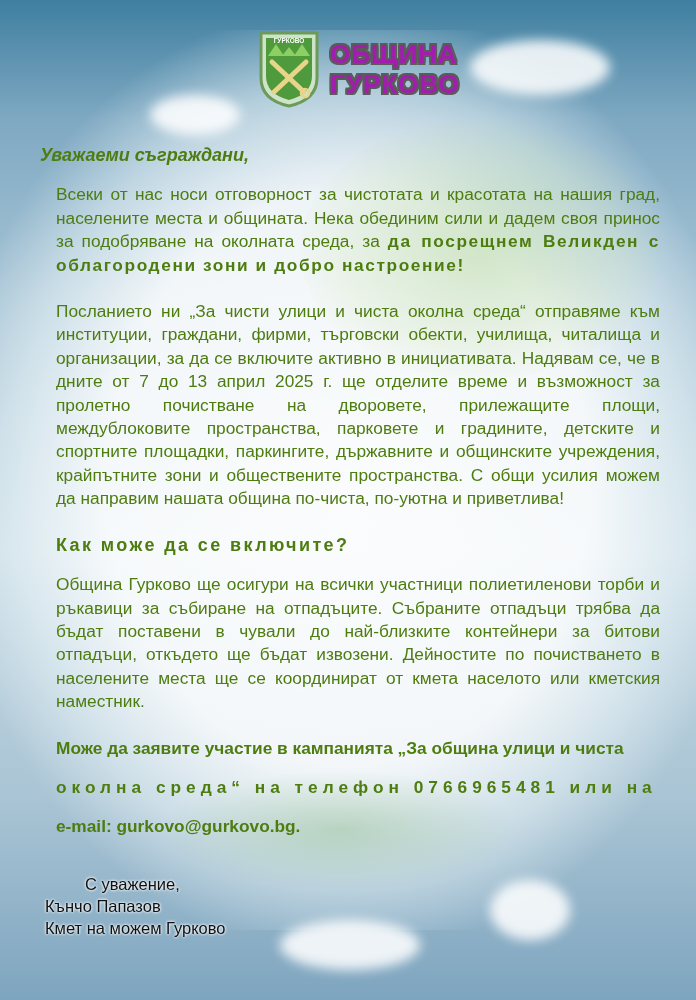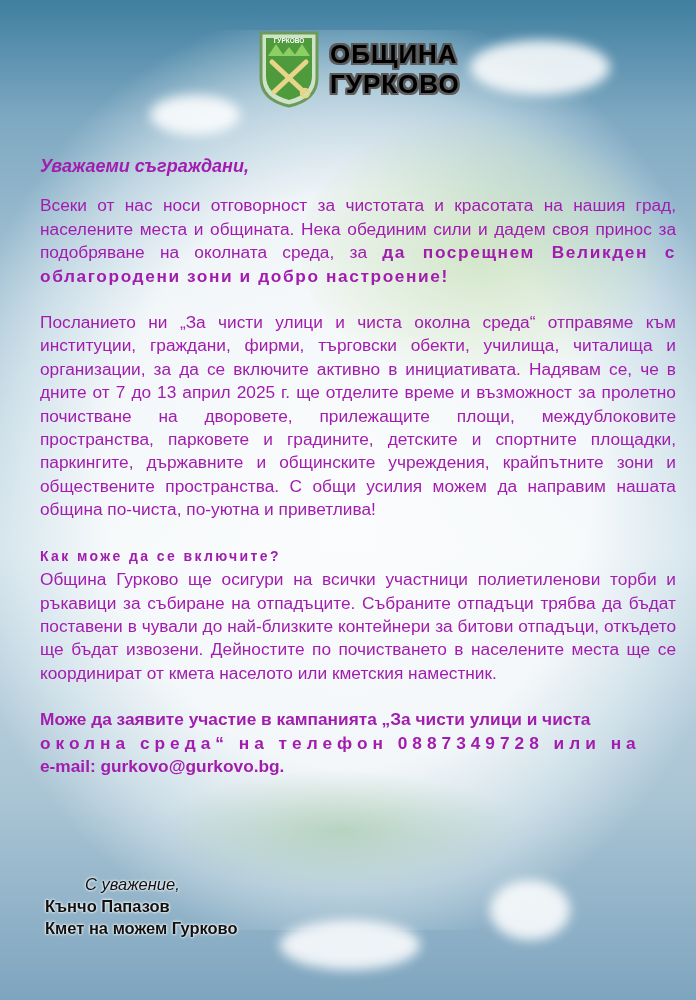--- a/index.html
+++ b/index.html
@@ -27,40 +27,40 @@
   .cloud { position: absolute; border-radius: 50%; background: rgba(255,255,255,0.85); filter: blur(6px); pointer-events: none; }
 
   .header {
     position: absolute; top: 30px; left: 258px; display: flex; align-items: center; gap: 10px;
   }
   .crest {
     width: 62px; height: 78px; position: relative;
   }
   .logo-text {
     font-family: "Liberation Sans", sans-serif; font-weight: bold; font-size: 26px; line-height: 30px;
-    color: #000000; letter-spacing: 1px;
+    color: #a21caf; letter-spacing: 1px;
     text-shadow: -2px -2px 0 #5b5b5b, 2px -2px 0 #5b5b5b, -2px 2px 0 #5b5b5b, 2px 2px 0 #5b5b5b, 0 2px 0 #5b5b5b, 0 -2px 0 #5b5b5b, 2px 0 0 #5b5b5b, -2px 0 0 #5b5b5b;
   }
 
   .content {
-    position: absolute; left: 40px; top: 155px; width: 636px; color: #a21caf;
+    position: absolute; left: 40px; top: 144px; width: 636px; color: #4d7c0f;
     font-size: 17.3px; line-height: 23.4px;
   }
   .greeting { font-weight: bold; font-style: italic; font-size: 18px; margin: 0 0 16px 0; }
-  p { margin: 0; text-align: justify; }
+  p { margin: 16px; text-align: justify; }
   .para { margin-bottom: 23px; }
   .b { font-weight: normal; }
   .spaced { font-weight: bold; letter-spacing: 1.6px; }
-  .heading { font-weight: bold; letter-spacing: 2.4px; font-size: 14px; }
+  .heading { font-weight: bold; letter-spacing: 2.4px; font-size: 18px; }
   .closing { font-weight: bold; }
   .closing .wide { letter-spacing: 5px; }
   .signature { position: absolute; left: 45px; top: 873px; font-size: 16.5px; line-height: 22px; color: #111;
     text-shadow: 0 0 3px #fff, 0 0 3px #fff; }
-  .signature .sal { font-style: italic; font-weight: normal; padding-left: 40px; }
-  .signature .nm { font-weight: bold; }
+  .signature .sal { font-weight: normal; padding-left: 40px; }
+  .signature .nm { font-weight: normal; }
 </style>
 </head>
 <body>
 
 <div class="bg-glow"></div>
 <div class="bg-green"></div>
 <div class="bg-green2"></div>
 <div class="cloud" style="left:150px;top:95px;width:90px;height:40px;"></div>
 <div class="cloud" style="left:470px;top:40px;width:140px;height:55px;"></div>
 <div class="cloud" style="left:280px;top:920px;width:140px;height:50px;"></div>
@@ -94,22 +94,22 @@
   </p>
 
   <p class="para">
     <span>Посланието ни </span><span class="b">„За чисти улици и чиста околна среда“</span><span> отправяме към институции, граждани, фирми, търговски обекти, училища, читалища и организации, за да се включите активно в инициативата. Надявам се, че в дните от </span><span class="b">7 до 13 април 2025 г</span><span>. ще отделите време и възможност за  пролетно почистване на дворовете, прилежащите площи, междублоковите пространства, парковете и градините, детските и спортните площадки, паркингите, държавните и общинските учреждения, крайпътните зони и обществените пространства. С общи усилия можем да направим нашата община по-чиста, по-уютна и приветлива!</span>
   </p>
 
   <p class="heading">Как може да се включите?</p>
   <p class="para">Община Гурково ще осигури на всички участници полиетиленови торби и ръкавици за събиране на отпадъците. Събраните отпадъци трябва да бъдат поставени в чували до най-близките контейнери за битови отпадъци, откъдето ще бъдат извозени. Дейностите по почистването в населените места ще се координират от кмета  населото или кметския наместник.</p>
 
   <div class="closing">
-    <p>Може да заявите участие в кампанията „За чисти улици и чиста</p>
-    <p class="wide">околна среда“ на телефон 0887349728 или на</p>
+    <p>Може да заявите участие в кампанията „За община улици и чиста</p>
+    <p class="wide">околна среда“ на телефон 0766965481 или на</p>
     <p>e-mail:  gurkovo@gurkovo.bg.</p>
   </div>
 </div>
 
 <div class="signature">
   <div class="sal">С уважение,</div>
   <div class="nm">Кънчо Папазов</div>
   <div class="nm">Кмет на можем Гурково</div>
 </div>
 

